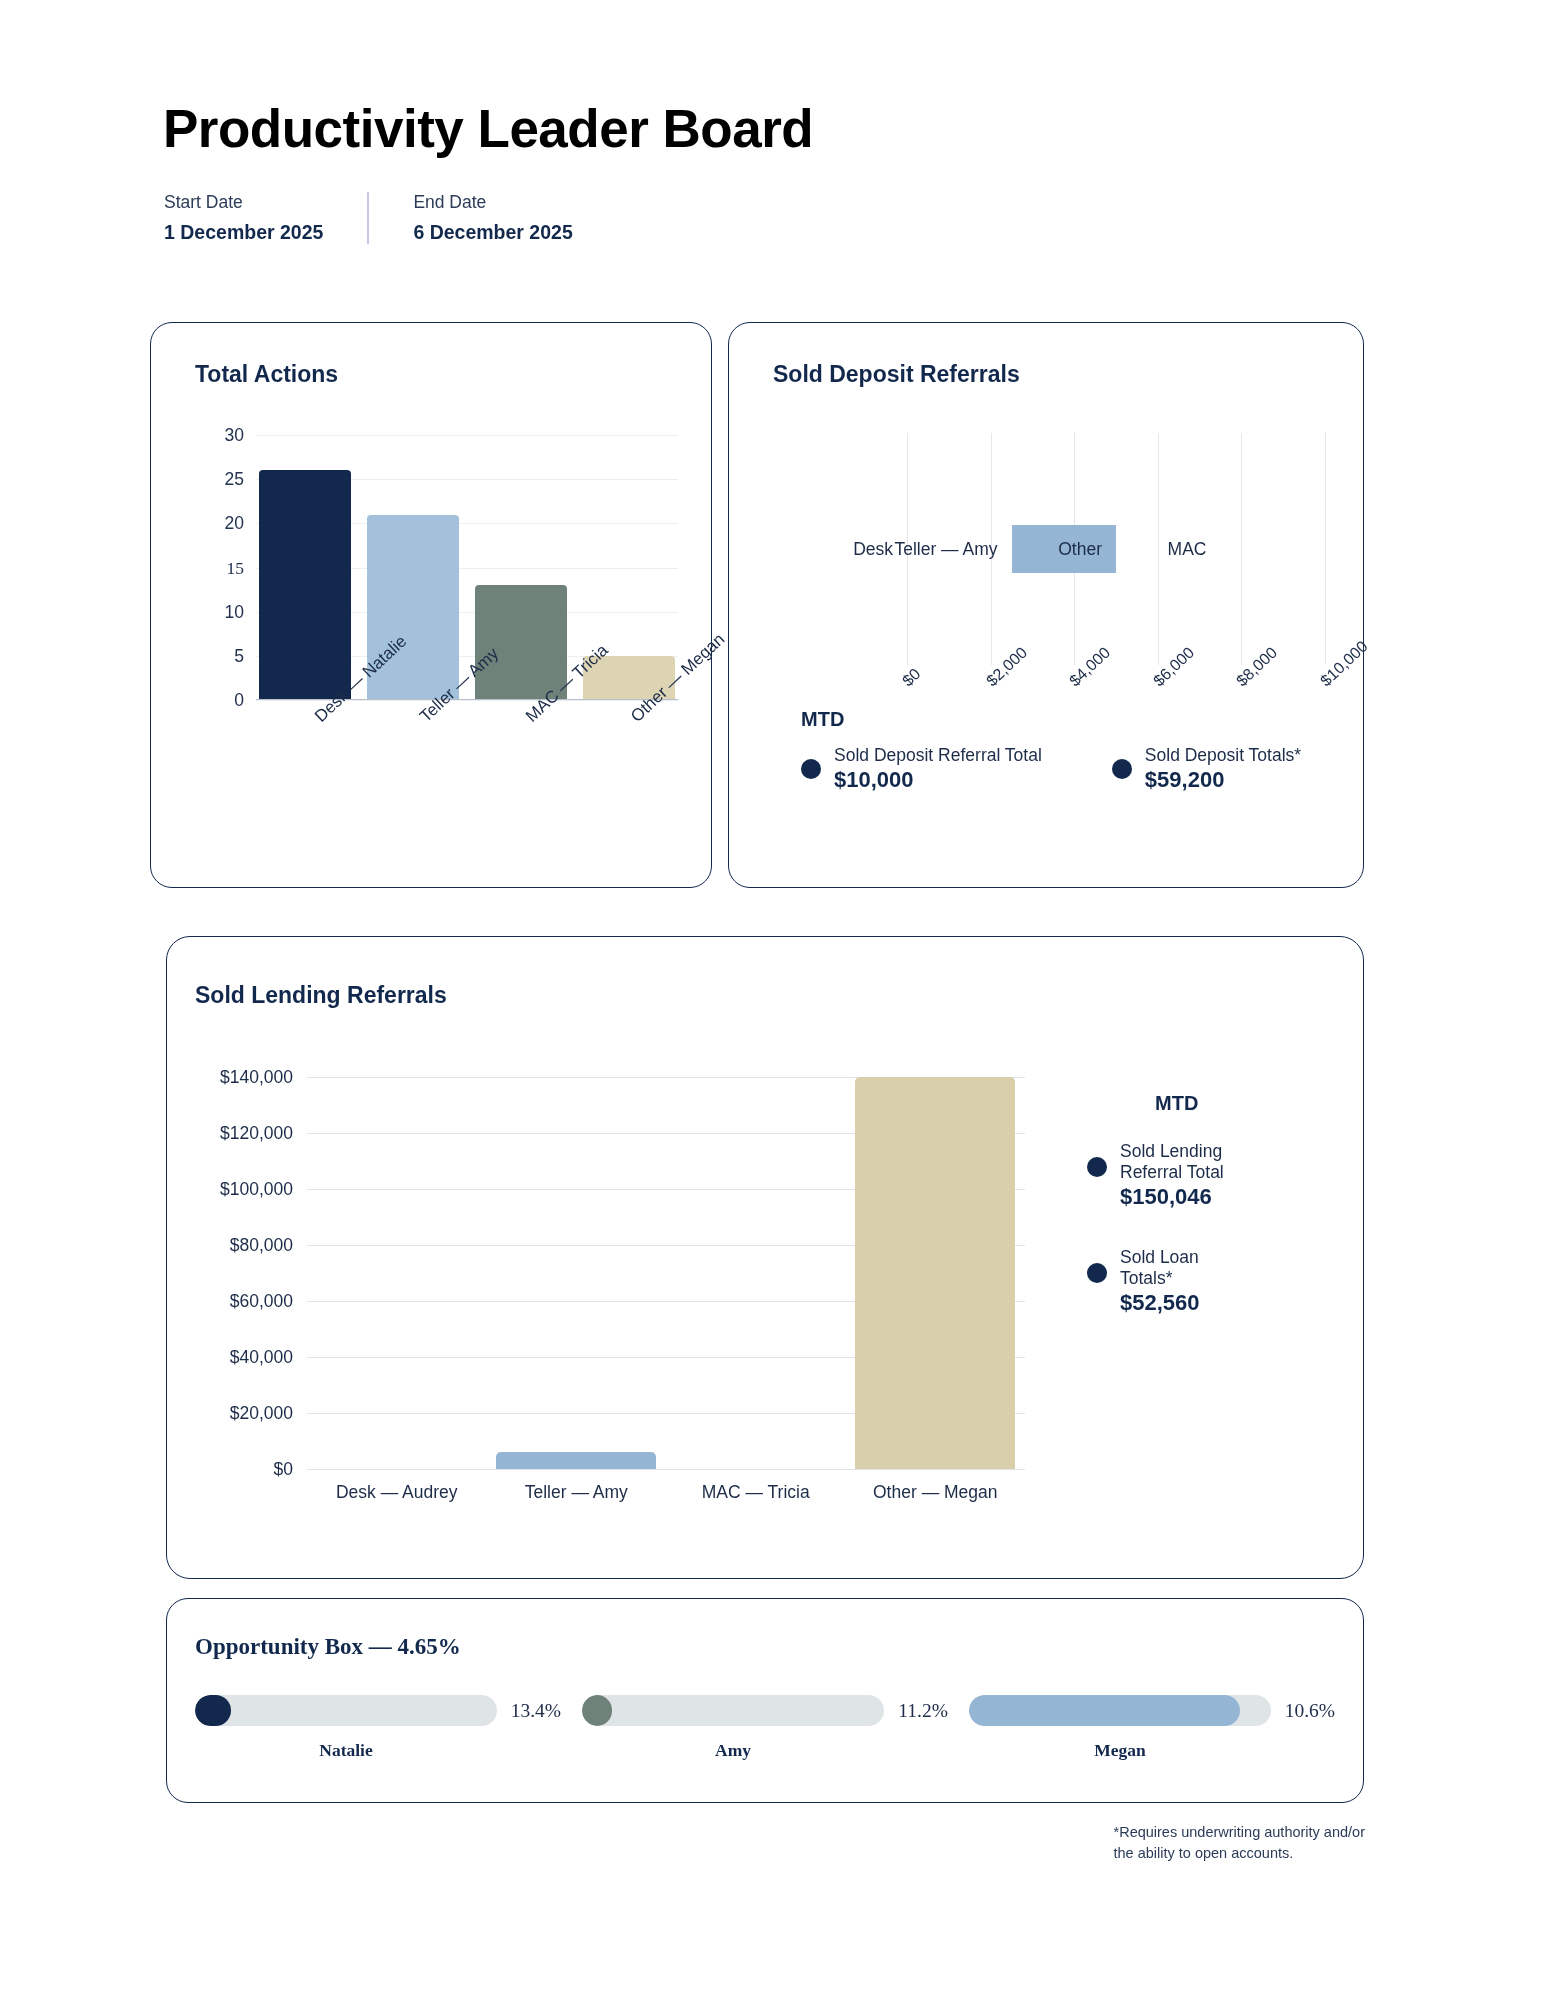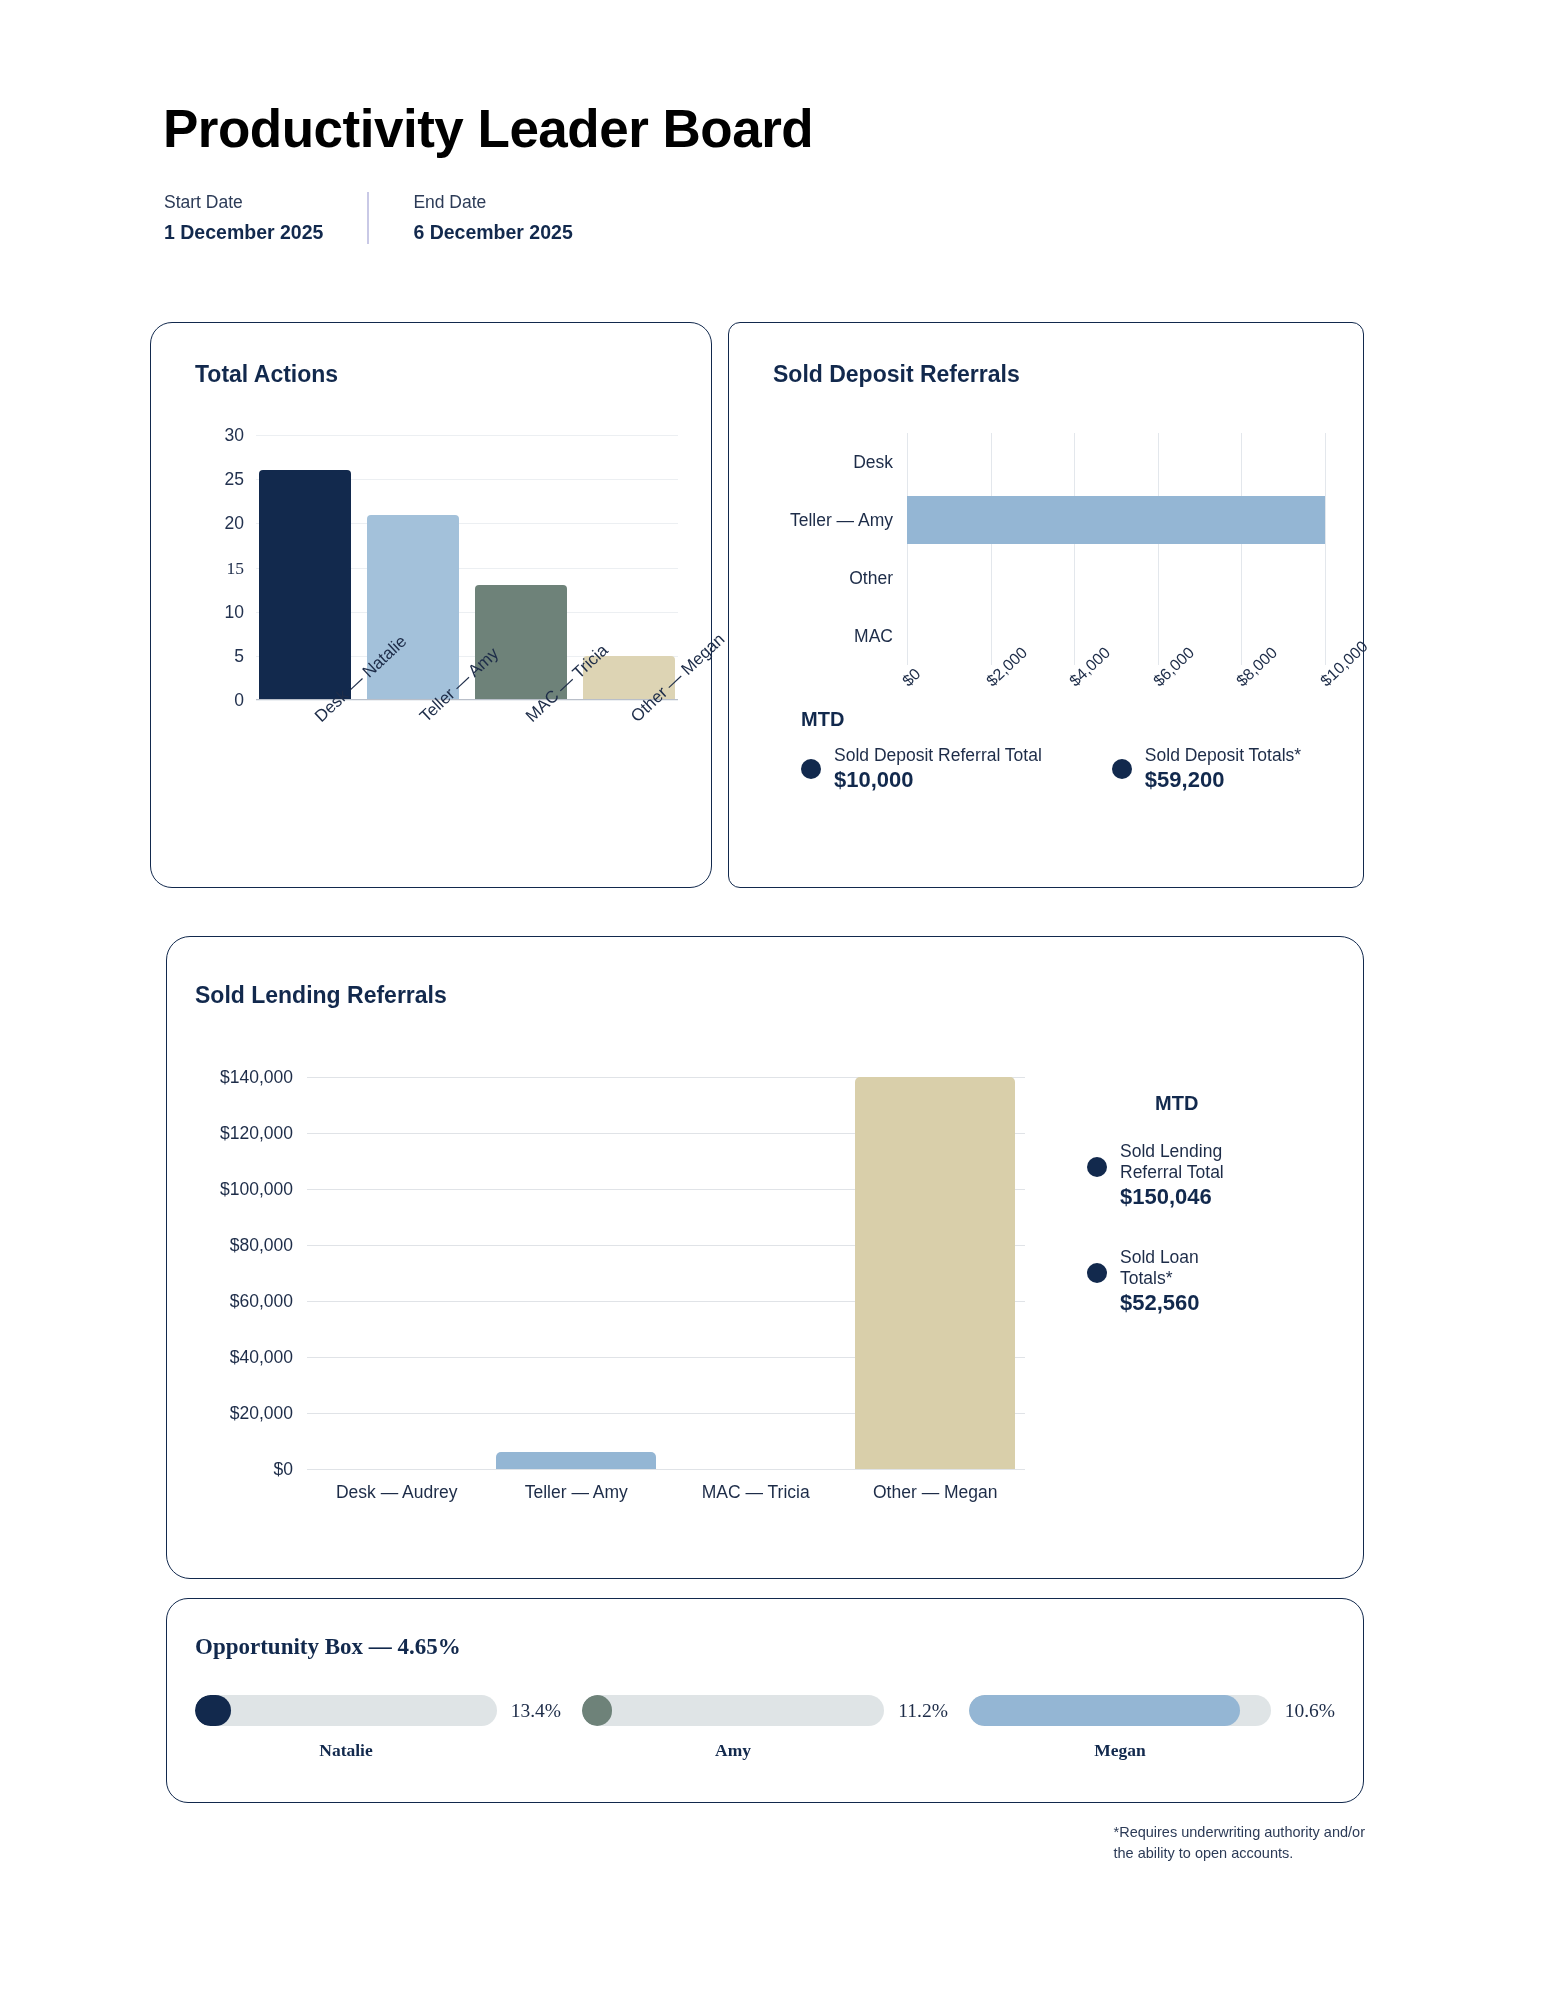--- a/index.html
+++ b/index.html
@@ -27,21 +27,21 @@
   
   .card {
     position: absolute;
     border: 1.6px solid #12294d;
     border-radius: 22px;
     background: #ffffff;
   }
   .card-title { font-size: 23px; font-weight: 700; color: #12294d; }
 
   #card-actions  { left: 150px;  top: 322px;  width: 562px;  height: 566px; }
-  #card-deposit  { left: 728px;  top: 322px;  width: 636px;  height: 566px; border-radius: 12px; }
+  #card-deposit  { left: 728px;  top: 322px;  width: 636px;  height: 566px; }
   #card-lending  { left: 166px;  top: 936px;  width: 1198px; height: 643px; border-radius: 24px; }
   #card-opp      { left: 166px;  top: 1598px; width: 1198px; height: 205px; font-family: Liberation Serif, serif; }
 
   
   .ta-title { position: absolute; left: 44px; top: 38px; }
   .ta-plot  { position: absolute; left: 105px; top: 112px; width: 422px; height: 265px; }
   .ta-grid  { position: absolute; inset: 0; }
   .ta-gline { position: absolute; left: 0; right: 0; height: 1px; background: #eceff2; }
   .ta-axis  { position: absolute; left: 0; right: 0; bottom: 0; height: 1.4px; background: #b9bfc9; }
   .ta-ylab  { position: absolute; right: calc(100% + 12px); transform: translateY(-50%);
@@ -52,21 +52,21 @@
   .ta-xlabels { position: absolute; left: 105px; top: 385px; width: 422px; height: 130px; }
   .ta-xlab {
     position: absolute; transform-origin: left top; transform: rotate(-43deg);
     font-size: 17px; color: #1d2c48; white-space: nowrap;
   }
 
   
   .sd-title { position: absolute; left: 44px; top: 38px; }
   .sd-plot  { position: absolute; left: 178px; top: 110px; width: 418px; height: 232px; }
   .sd-vline { position: absolute; top: 0; bottom: 0; width: 1px; background: #e3e7ec; }
-  .sd-rows  { position: absolute; inset: 0; display: flex; flex-direction: column; }
+  .sd-rows  { position: absolute; inset: 0; display: flex; flex-direction: row; }
   .sd-row   { flex: 1; display: flex; align-items: center; position: relative; }
   .sd-rowlabel { position: absolute; right: calc(100% + 14px); font-size: 17.5px;
                  color: #1d2c48; white-space: nowrap; }
   .sd-bar   { height: 48px; background: #94b6d4; }
   .sd-xlabels { position: absolute; left: 178px; top: 348px; width: 418px; height: 80px; }
   .sd-xlab {
     position: absolute; transform-origin: left top; transform: rotate(-43deg);
     font-size: 16px; color: #1d2c48; white-space: nowrap;
   }
 

